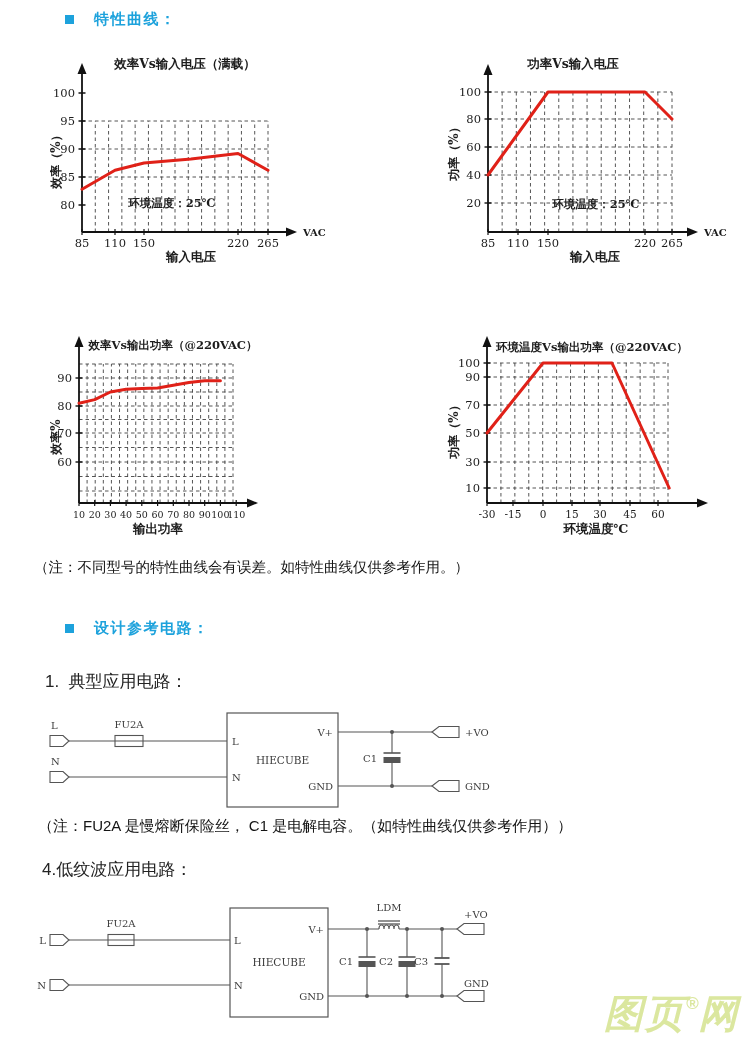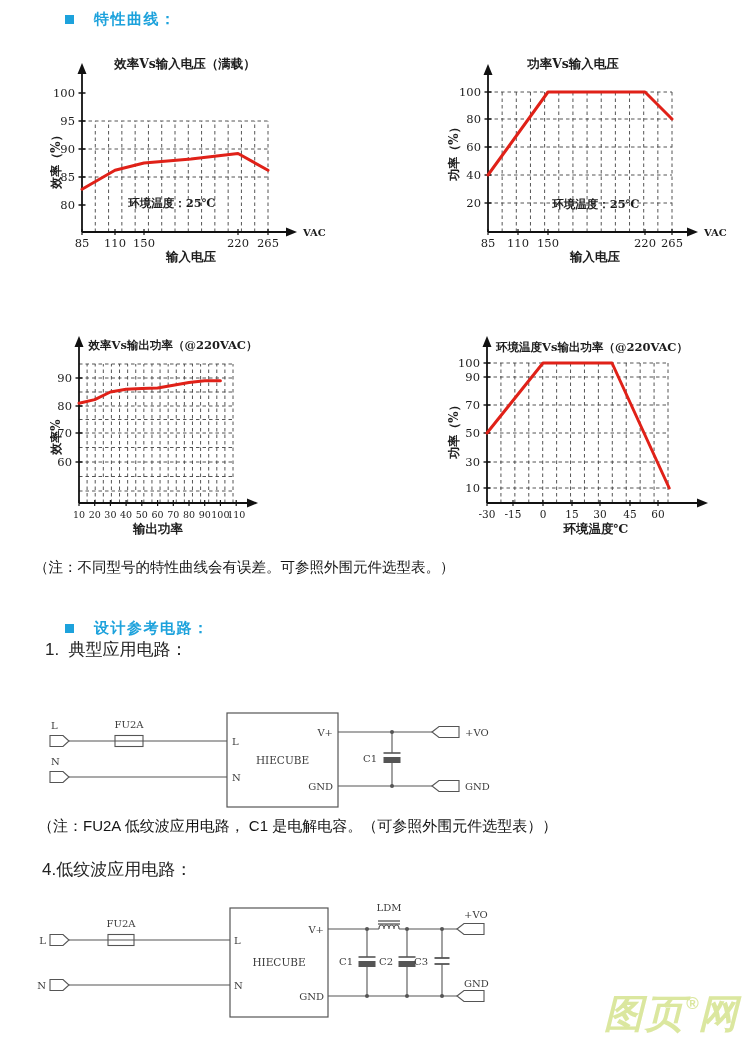--- a/index.html
+++ b/index.html
@@ -251,28 +251,28 @@
         <text x="210" y="193" font-size="10.5" text-anchor="middle" fill="#1c1c1c">45</text>
         <line x1="238" y1="175" x2="238" y2="181" stroke="#111111" stroke-width="1.2"></line>
         <text x="238" y="193" font-size="10.5" text-anchor="middle" fill="#1c1c1c">60</text>
         <polyline points="67.0,108.0 123.0,38.0 192.0,38.0 249.2,163.0" fill="none" stroke="#e02118" stroke-width="3" stroke-linejoin="round" stroke-linecap="round"></polyline>
         <text x="172" y="26" font-size="11.5" text-anchor="middle" fill="#1c1c1c" font-weight="700">环境温度Vs输出功率（@220VAC）</text>
         <text x="176" y="208" font-size="12.5" text-anchor="middle" fill="#1c1c1c" font-weight="700">环境温度℃</text>
         <text x="38" y="104" font-size="12" text-anchor="middle" fill="#1c1c1c" font-weight="700" transform="rotate(-90 38 104)">功率（%）</text>
       </svg>
   </div>
 
-  <div class="note" style="left:34px;top:558px;font-size:14.5px;">（注：不同型号的特性曲线会有误差。可参照外围元件选型表。）</div>
+  <div class="note" style="left:34px;top:558px;font-size:14.5px;">（注：不同型号的特性曲线会有误差。如特性曲线仅供参考作用。）</div>
 
   <div class="sec" style="left:65px;top:619px;text-align:center;">
     <span class="bullet"></span>
     <span class="t">设计参考电路：</span>
   </div>
 
-  <div class="h-num" style="left:45px;top:638px;text-align:right;">1.  典型应用电路：</div>
+  <div class="h-num" style="left:45px;top:670px;text-align:right;">1.  典型应用电路：</div>
 
   <svg style="position:absolute;left:20px;top:700px;" viewBox="0 0 500 115" width="500" height="115">
       <polygon points="30,35.5 43,35.5 49,41 43,46.5 30,46.5" fill="none" stroke="#555555" stroke-width="1.1"></polygon>
       <text x="31" y="29" font-size="10" text-anchor="start" fill="#3b3b3b">L</text>
       <line x1="49" y1="41" x2="207" y2="41" stroke="#555555" stroke-width="1.1"></line>
       <rect x="95" y="35.5" width="28" height="11" fill="none" stroke="#555555" stroke-width="1.1"></rect>
       <text x="109" y="28" font-size="10" text-anchor="middle" fill="#3b3b3b">FU2A</text>
       <polygon points="30,71.5 43,71.5 49,77 43,82.5 30,82.5" fill="none" stroke="#555555" stroke-width="1.1"></polygon>
       <text x="31" y="65" font-size="10" text-anchor="start" fill="#3b3b3b">N</text>
       <line x1="49" y1="77" x2="207" y2="77" stroke="#555555" stroke-width="1.1"></line>
@@ -290,21 +290,21 @@
       <line x1="372" y1="63" x2="372" y2="86" stroke="#555555" stroke-width="1.1"></line>
       <circle cx="372" cy="32" r="2" fill="#555555"></circle>
       <circle cx="372" cy="86" r="2" fill="#555555"></circle>
       <text x="357" y="62" font-size="10" text-anchor="end" fill="#3b3b3b">C1</text>
       <polygon points="412,32 419,26.5 439,26.5 439,37.5 419,37.5" fill="none" stroke="#555555" stroke-width="1.1"></polygon>
       <text x="445" y="36" font-size="10" text-anchor="start" fill="#3b3b3b">+VO</text>
       <polygon points="412,86 419,80.5 439,80.5 439,91.5 419,91.5" fill="none" stroke="#555555" stroke-width="1.1"></polygon>
       <text x="445" y="90" font-size="10" text-anchor="start" fill="#3b3b3b">GND</text>
     </svg>
 
-  <div class="note" style="left:38px;top:817px;font-size:15px;">（注：FU2A 低纹波应用电路， C1 是电解电容。（可参照外围元件选型表））</div>
+  <div class="note" style="left:38px;top:817px;font-size:15px;">（注：FU2A 是慢熔断保险丝， C1 是电解电容。（如特性曲线仅供参考作用））</div>
 
   <div class="h-num" style="left:42px;top:858px;">4.低纹波应用电路：</div>
 
   <svg style="position:absolute;left:20px;top:890px;" viewBox="0 0 710 150" width="710" height="150">
       <polygon points="30,44.5 43,44.5 49,50 43,55.5 30,55.5" fill="none" stroke="#555555" stroke-width="1.1"></polygon>
       <text x="26" y="54" font-size="10" text-anchor="end" fill="#3b3b3b">L</text>
       <line x1="49" y1="50" x2="210" y2="50" stroke="#555555" stroke-width="1.1"></line>
       <rect x="88" y="44.5" width="26" height="11" fill="none" stroke="#555555" stroke-width="1.1"></rect>
       <text x="101" y="37" font-size="10" text-anchor="middle" fill="#3b3b3b">FU2A</text>
       <polygon points="30,89.5 43,89.5 49,95 43,100.5 30,100.5" fill="none" stroke="#555555" stroke-width="1.1"></polygon>

